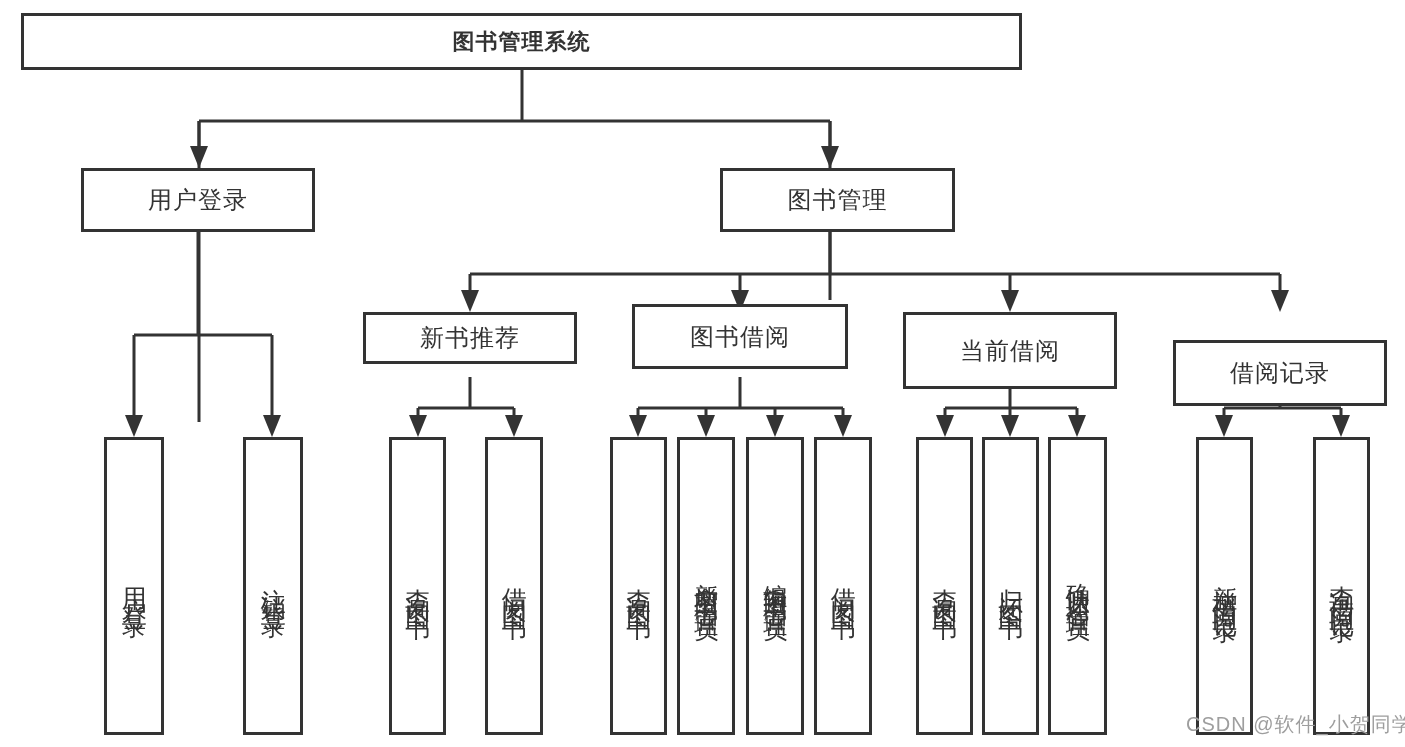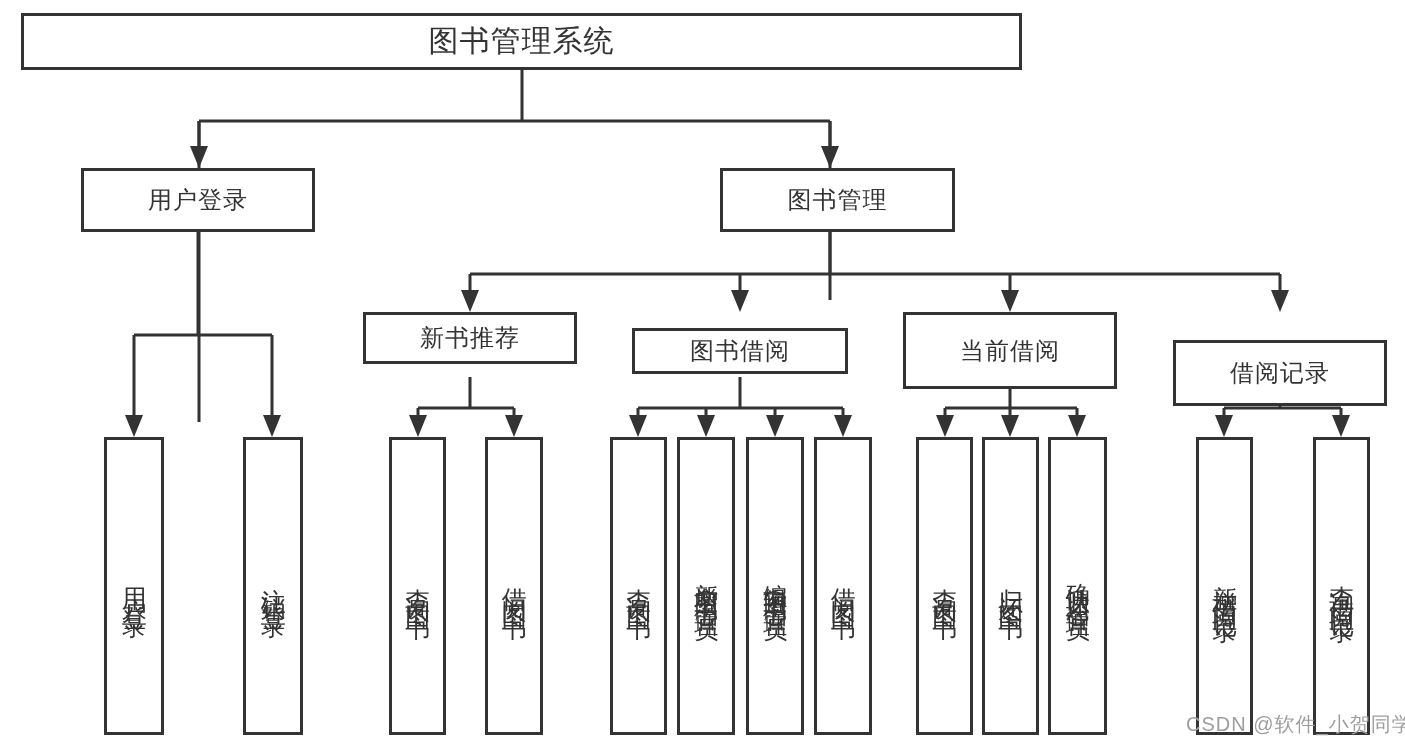--- a/index.html
+++ b/index.html
@@ -16,21 +16,21 @@
     box-sizing:border-box;
     border:3px solid #333333;
     background:#ffffff;
     color:#333333;
     display:flex;
     align-items:center;
     justify-content:center;
     z-index:2;
   }
   .hlabel{font-size:24px;letter-spacing:1px;white-space:nowrap;}
-  .root .hlabel{font-size:30px;}
+  .root .hlabel{font-size:22px;font-weight:bold;}
   .vtext{
     writing-mode:vertical-rl;
     text-orientation:mixed;
     font-size:25px;
     letter-spacing:9px;
     line-height:1.1;
     white-space:nowrap;
   }
   .vtext.long{font-size:24px;letter-spacing:5px;}
   .vtext.mid{letter-spacing:7px;}
@@ -97,21 +97,21 @@
   <div class="node" style="left:81px;top:168px;width:234px;height:64px;">
     <span class="hlabel">用户登录</span>
   </div>
   <div class="node" style="left:720px;top:168px;width:235px;height:64px;">
     <span class="hlabel">图书管理</span>
   </div>
 
   <div class="node" style="left:363px;top:312px;width:214px;height:52px;">
     <span class="hlabel">新书推荐</span>
   </div>
-  <div class="node" style="left:632px;top:328px;width:216px;height:46px;">
+  <div class="node" style="left:632px;top:304px;width:216px;height:65px;">
     <span class="hlabel">图书借阅</span>
   </div>
   <div class="node" style="left:903px;top:312px;width:214px;height:77px;">
     <span class="hlabel">当前借阅</span>
   </div>
   <div class="node" style="left:1173px;top:312px;width:214px;height:66px;margin-top:28px;">
     <span class="hlabel">借阅记录</span>
   </div>
 
   <div class="node" style="left:104px;top:437px;width:60px;height:298px;">

